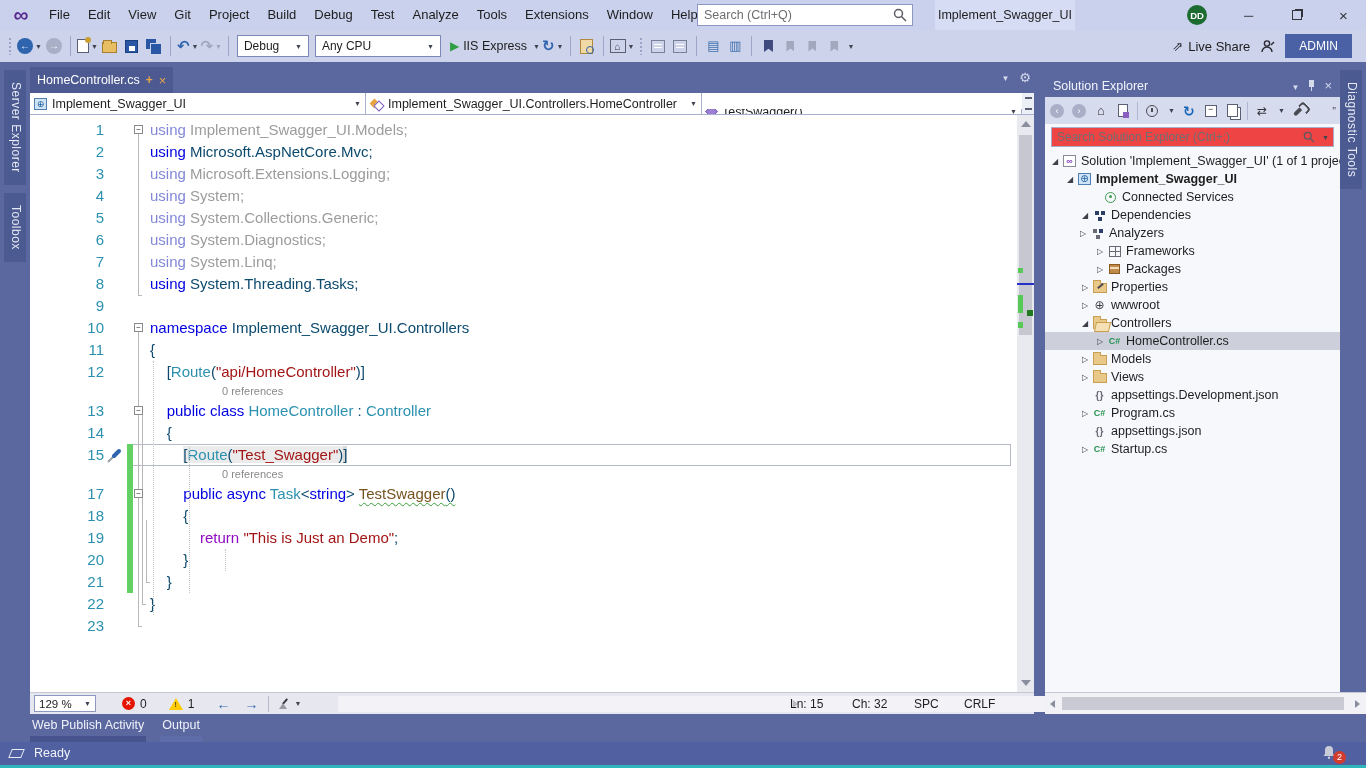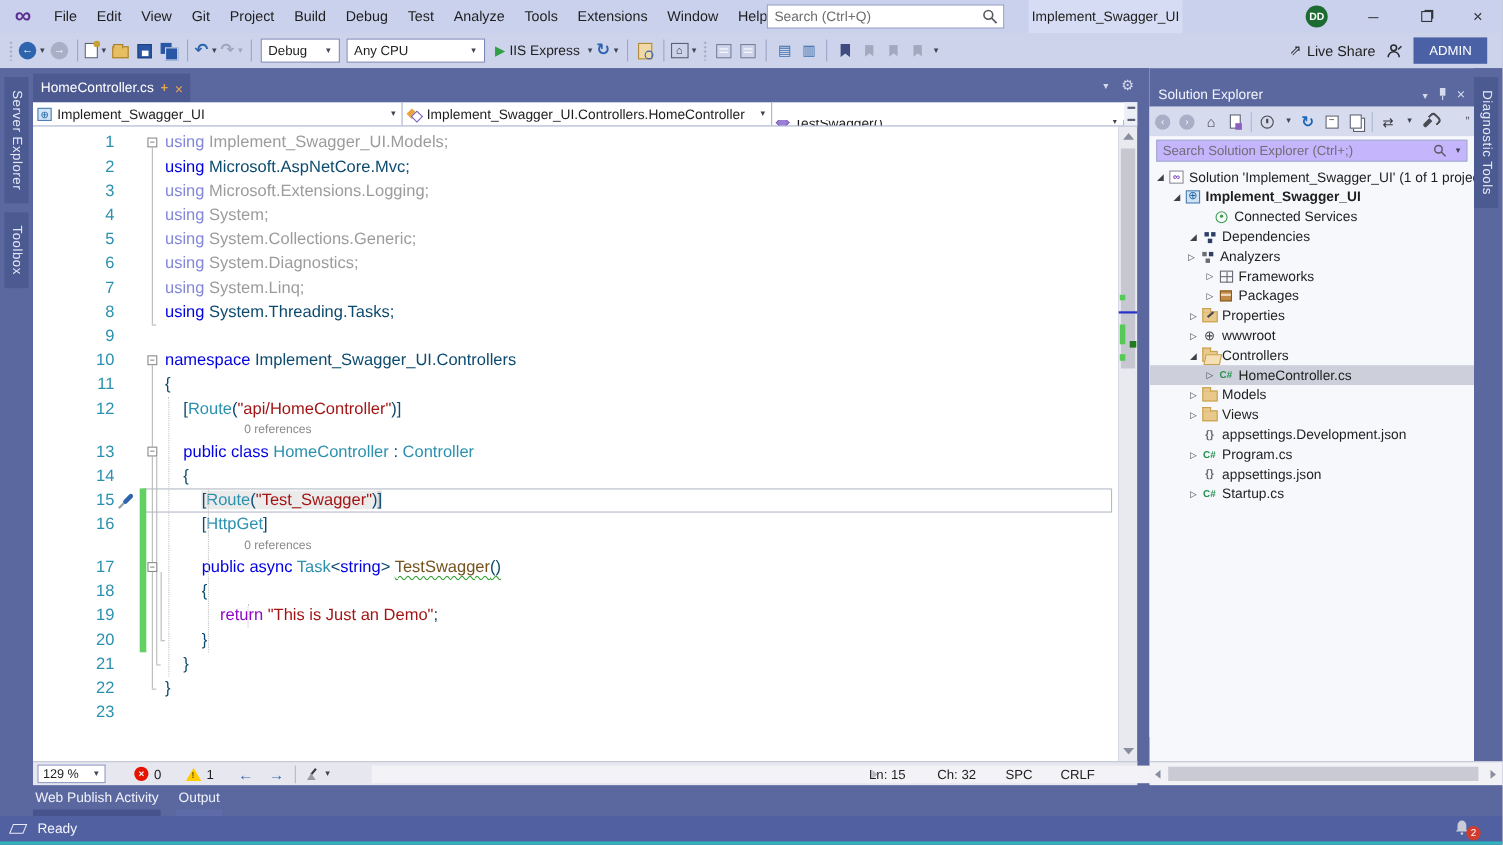--- a/index.html
+++ b/index.html
@@ -154,21 +154,21 @@
   .ssync{color:#1B66B6;font-weight:bold;font-size:14px;} .ssync::before{content:"\21BB";}
   .scollapse{width:12px;height:12px;border:1px solid #5A5F74;position:relative;background:#fff;}
   .scollapse::before{content:"\2212";position:absolute;left:2px;top:-2px;font-size:9px;color:#333;}
   .sdocs{width:11px;height:13px;border:1px solid #5A5F74;background:#fff;box-shadow:3px 3px 0 -1px #fff,3px 3px 0 0 #5A5F74;}
   .ssyncdoc{color:#33333B;font-size:12px;} .ssyncdoc::before{content:"\21C4";}
   .swrench{width:4px;height:13px;background:#4A4A52;transform:rotate(45deg);border-radius:2px;position:relative;}
   .swrench::after{content:"";position:absolute;left:-2px;top:-3px;width:8px;height:5px;border:2px solid #4A4A52;border-bottom:0;border-radius:4px 4px 0 0;background:var(--panel-strip);}
   .soverflow{margin-left:auto;color:#4A4A52;font-size:11px;}
   .soverflow::before{content:"\201D";}
   .sesearch{height:26px;padding:3px 6px;background:var(--panel);}
-  .sesearch .box{height:20px;background:#c4b5fd;border:1px solid #A5ADCB;display:flex;align-items:center;}
+  .sesearch .box{height:20px;background:#ef4444;border:1px solid #A5ADCB;display:flex;align-items:center;}
   .sesearch input{flex:1;border:0;outline:0;font-size:12px;padding:0 5px;background:transparent;}
   .sesearch input::placeholder{color:#6E6E73;}
   .sesearch .dd{margin-right:4px;}
   .tree{position:relative;background:var(--panel);height:520px;overflow:hidden;padding-top:2px;}
   .trow{position:relative;height:18px;display:flex;align-items:center;font-size:12.5px;color:#1E1E1E;white-space:nowrap;}
   .trow.selected{background:var(--sel);}
   .trow .arrow{width:12px;flex:0 0 12px;font-size:8px;color:#40404A;text-align:center;}
   .trow .arrow.exp::before{content:"\25E2";}
   .trow .arrow.col::before{content:"\25B7";}
   .trow .ticon{flex:0 0 17px;display:inline-flex;align-items:center;justify-content:center;height:16px;}
@@ -487,24 +487,20 @@
           <span class="foldbox"></span>
           <span class="ctoks"><span class="c-id">    </span><span class="c-k">public</span><span class="c-id"> </span><span class="c-k">class</span><span class="c-id"> </span><span class="c-t">HomeController</span><span class="c-id"> : </span><span class="c-t">Controller</span></span>
         </div>
         <div class="crow">
           <span class="ln">14</span>
           <span class="ctoks"><span class="c-id">    {</span></span>
         </div>
         <div class="crow cur">
           <span class="ln">15</span>
           <span class="ctoks"><span class="c-id">        </span><span class="c-id c-hl">[</span><span class="c-t c-hl">Route</span><span class="c-id c-hl">(</span><span class="c-s c-hl">"Test_Swagger"</span><span class="c-id c-hl">)</span><span class="c-id c-hl2">]</span></span>
-        </div>
-        <div class="crow">
-          <span class="ln">16</span>
-          <span class="ctoks"><span class="c-id">        [</span><span class="c-t">HttpGet</span><span class="c-id">]</span></span>
         </div>
         <div class="lensrow">0 references</div>
         <div class="crow">
           <span class="ln">17</span>
           <span class="foldbox"></span>
           <span class="ctoks"><span class="c-id">        </span><span class="c-k">public</span><span class="c-id"> </span><span class="c-k">async</span><span class="c-id"> </span><span class="c-t">Task</span><span class="c-id">&lt;</span><span class="c-k">string</span><span class="c-id">&gt; </span><span class="c-m c-sq">TestSwagger</span><span class="c-id c-sq">()</span></span>
         </div>
         <div class="crow">
           <span class="ln">18</span>
           <span class="ctoks"><span class="c-id">        {</span></span>

